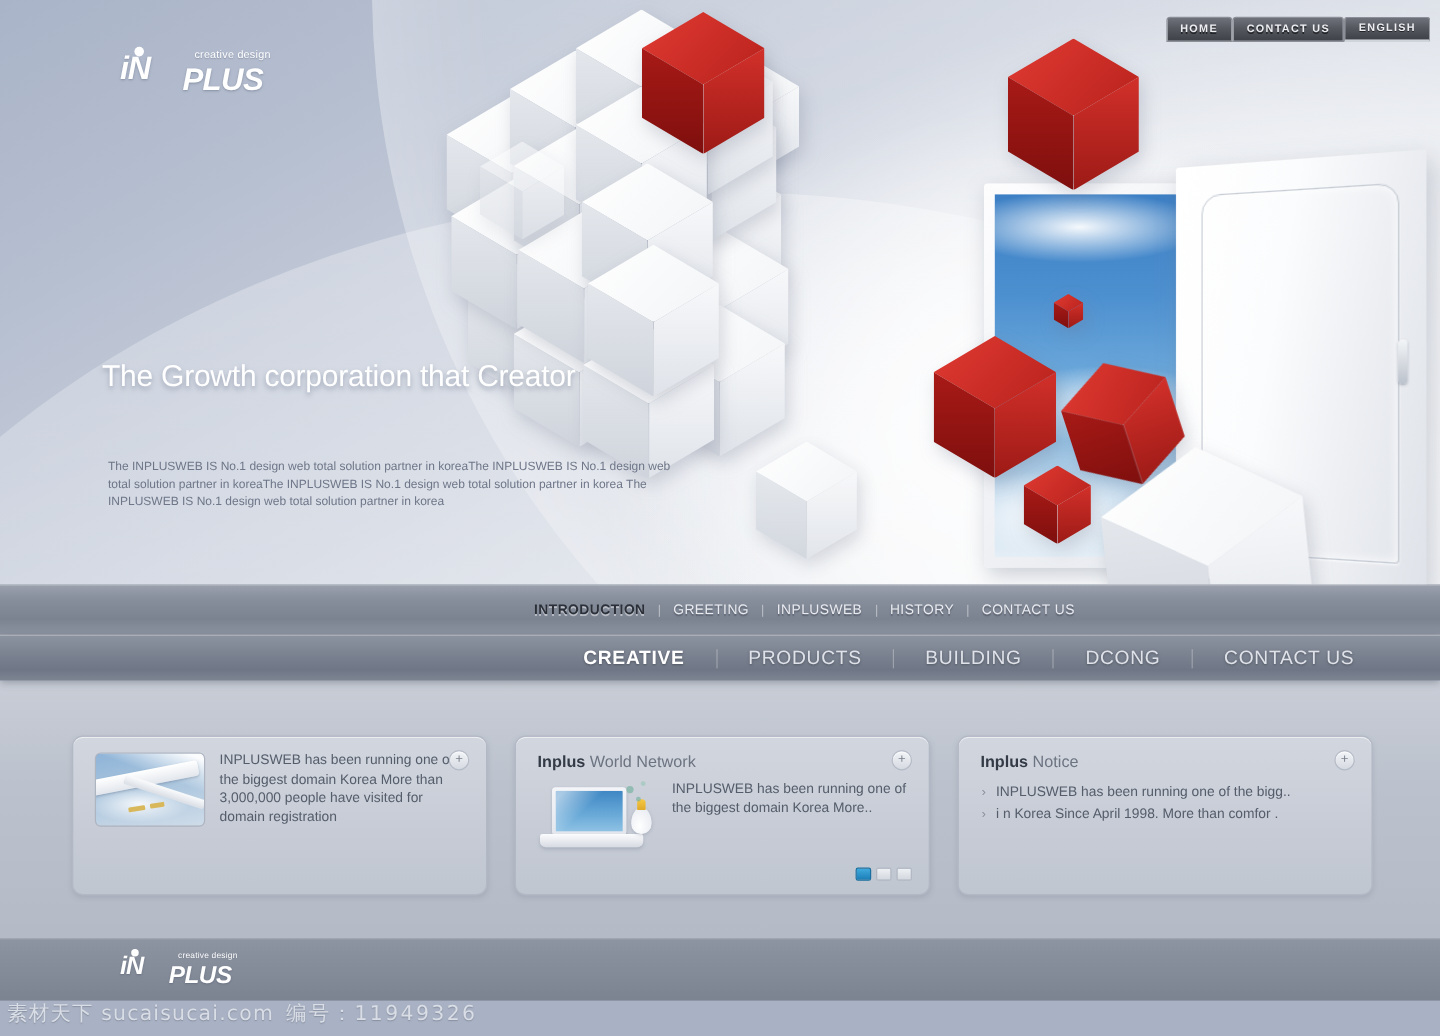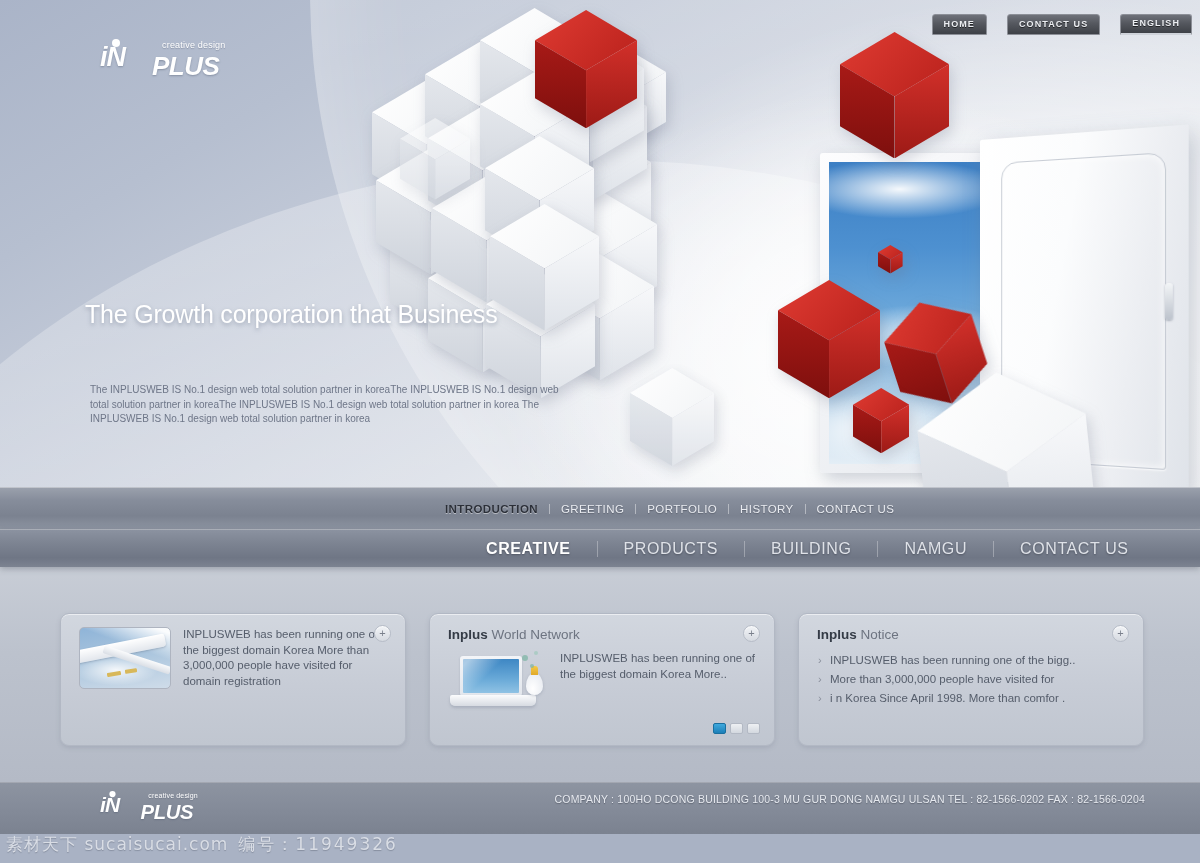--- a/index.html
+++ b/index.html
@@ -30,21 +30,21 @@
     left:-250px; top:160px;
     background:linear-gradient(180deg, rgba(255,255,255,.30), rgba(255,255,255,0));
   }
   .hero-glow {
     position:absolute; right:-60px; bottom:-140px; width:780px; height:560px;
     border-radius:50%;
     background:radial-gradient(ellipse at center, rgba(255,255,255,.9), rgba(255,255,255,0) 65%);
   }
 
   
-  .topnav { position:absolute; right:8px; top:14px; display:flex; gap:20px; z-index:40; }
+  .topnav { position:absolute; right:8px; top:14px; display:flex; gap:0; z-index:40; }
   .topnav .btn {
     background:linear-gradient(180deg,#6f727a 0%,#55585f 45%,#3e4147 100%);
     border:1px solid #8c8f97;
     border-radius:3px 3px 0 0;
     color:#eceef2; font-size:9px; letter-spacing:1.1px; font-weight:bold;
     padding:4px 11px 5px; line-height:1;
     text-shadow:0 1px 0 rgba(0,0,0,.55);
     cursor:pointer;
   }
   .topnav .btn.english { border-bottom:2px solid #cfd3da; }
@@ -453,21 +453,21 @@
           <div class="right" style="left: 84.48px; top: 49.92px; width: 84.48px; height: 145.92px; clip-path: polygon(0px 34.2105%, 100% 0px, 100% 65.7895%, 0px 100%);"></div>
         </div>
         <div class="cube wcube" style="left: 400px; top: 118px; width: 70.4px; height: 81.6px; z-index: 4; transform: rotate(0deg); opacity: 0.5; filter: drop-shadow(rgba(110, 120, 140, 0.28) 3px 6px 7px);">
           <div class="top" style="left: 0px; top: 0px; width: 70.4px; height: 41.6px; clip-path: polygon(50% 0px, 100% 50%, 50% 100%, 0px 50%);"></div>
           <div class="left" style="left: 0px; top: 20.8px; width: 35.2px; height: 60.8px; clip-path: polygon(0px 0px, 100% 34.2105%, 100% 100%, 0px 65.7895%);"></div>
           <div class="right" style="left: 35.2px; top: 20.8px; width: 35.2px; height: 60.8px; clip-path: polygon(0px 34.2105%, 100% 0px, 100% 65.7895%, 0px 100%);"></div>
         </div>
       </div>
 
     <div class="headline">
-      <div class="h2">The Growth corporation that Business</div>
+      <div class="h2">The Growth corporation that Creator</div>
     </div>
     <div class="hero-para">The INPLUSWEB IS No.1 design web total solution partner in koreaThe INPLUSWEB IS No.1 design web total solution partner in koreaThe INPLUSWEB IS No.1 design web total solution partner in korea The INPLUSWEB IS No.1 design web total solution partner in korea</div>
   </div>
 
   <div id="header-logo" class="logo">
     <div class="lg-dot"></div>
     <div class="lg-in">iN</div>
     <div class="lg-tag">creative design</div>
     <div class="lg-plus">PLUS</div>
   </div>
@@ -477,37 +477,37 @@
     <button class="btn">CONTACT US</button>
     <button class="btn english">ENGLISH</button>
   </div>
 
   <div class="subnav">
     <div class="subnav-inner" id="subnav-inner">
         <a class="active">INTRODUCTION</a>
         <div class="sep"></div>
         <a>GREETING</a>
         <div class="sep"></div>
-        <a>PORTFOLIO</a>
+        <a>INPLUSWEB</a>
         <div class="sep"></div>
         <a>HISTORY</a>
         <div class="sep"></div>
         <a>CONTACT US</a>
       </div>
   </div>
 
   <div class="mainnav">
     <div class="mainnav-inner" id="mainnav-inner">
         <a class="active">CREATIVE</a>
         <div class="sep"></div>
         <a>PRODUCTS</a>
         <div class="sep"></div>
         <a>BUILDING</a>
         <div class="sep"></div>
-        <a>NAMGU</a>
+        <a>DCONG</a>
         <div class="sep"></div>
         <a>CONTACT US</a>
       </div>
   </div>
 
   <div class="content"></div>
 
   <div class="panels">
 
     <div class="panel">
@@ -554,38 +554,33 @@
     <div class="panel">
       <div class="panel-head">
         <div class="panel-title">
           <b>Inplus</b>
           <span>Notice</span>
         </div>
       </div>
       <div class="plus-btn">+</div>
       <ul class="notice-list" id="notice-list">
           <li>INPLUSWEB has been running one of the bigg..</li>
-          <li>More than 3,000,000 people have visited for</li>
           <li>i n Korea  Since April 1998. More than comfor .</li>
         </ul>
     </div>
 
   </div>
 
   <div class="footer">
     <div id="footer-logo" class="logo">
       <div class="lg-dot"></div>
       <div class="lg-in">iN</div>
       <div class="lg-tag">creative design</div>
       <div class="lg-plus">PLUS</div>
     </div>
-    <div class="footer-right">
-      <div class="footer-addr">COMPANY :  100HO DCONG BUILDING 100-3 MU GUR DONG NAMGU ULSAN   TEL : 82-1566-0202   FAX : 82-1566-0204</div>
-      <div class="footer-links" id="footer-links"></div>
-    </div>
   </div>
 
   <div class="watermark">
     <span>素材天下 sucaisucai.com</span>
     <span class="wm-num">编号：11949326</span>
   </div>
 
 </div>
 
 </body></html>

